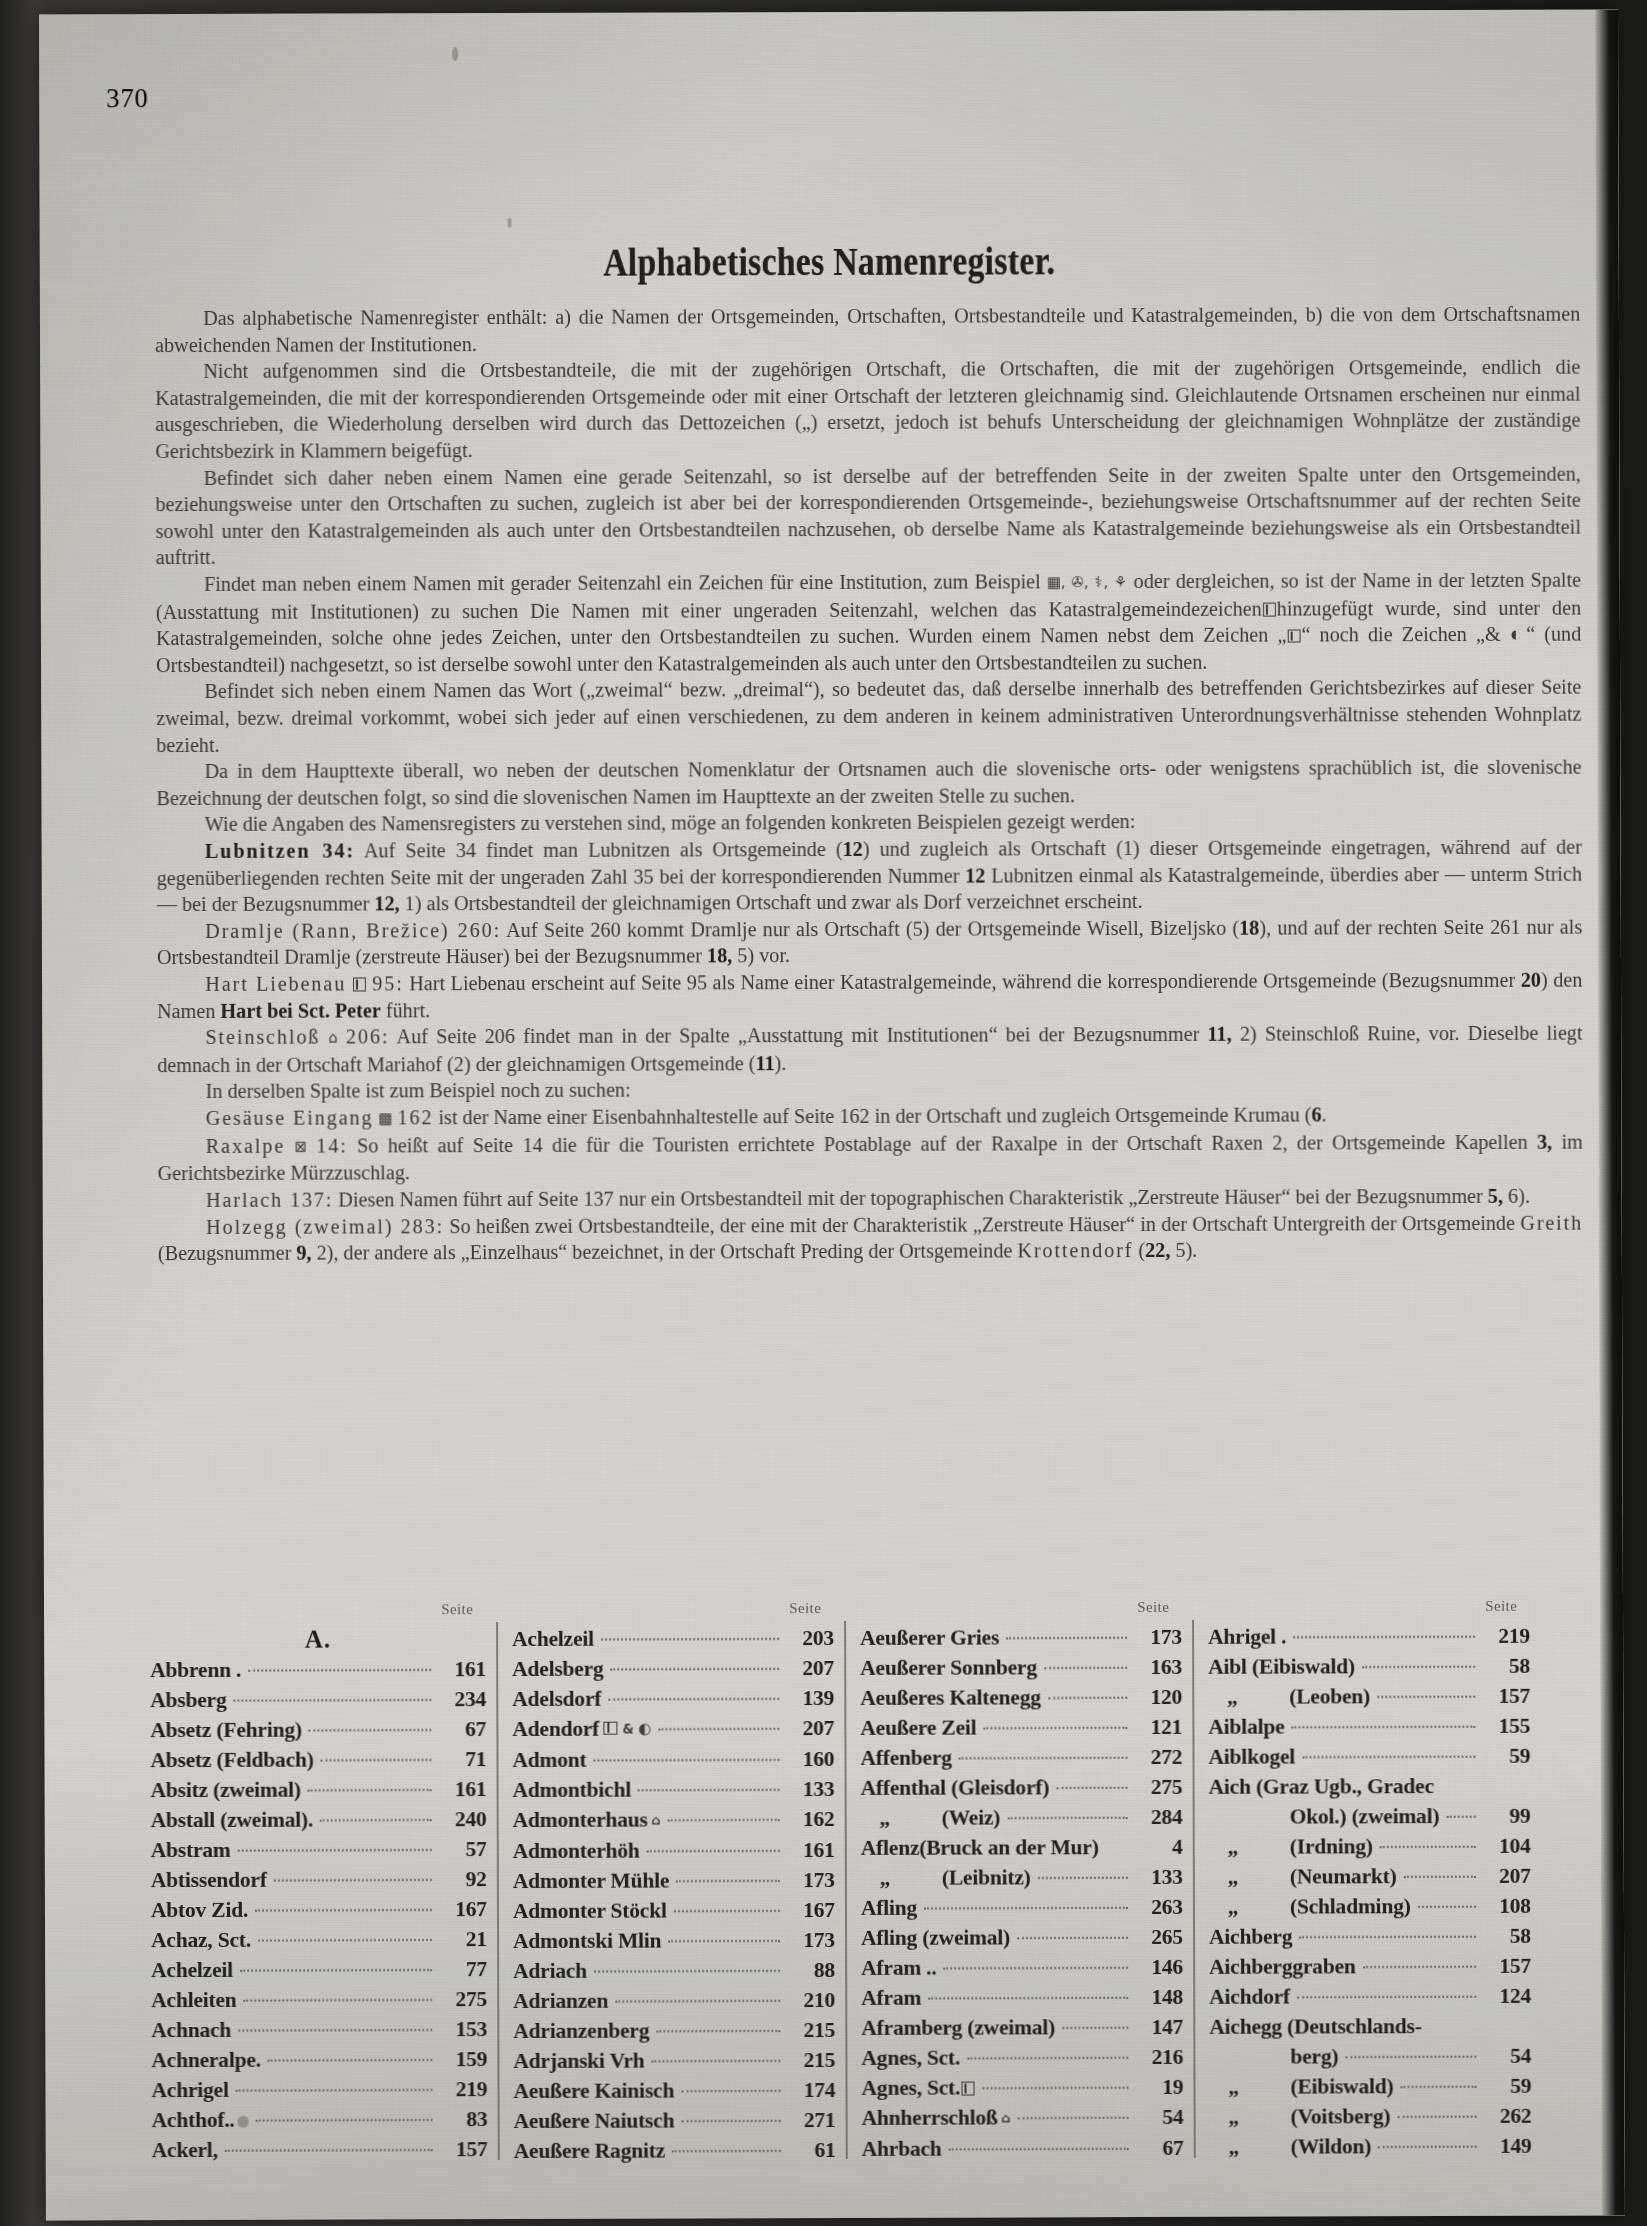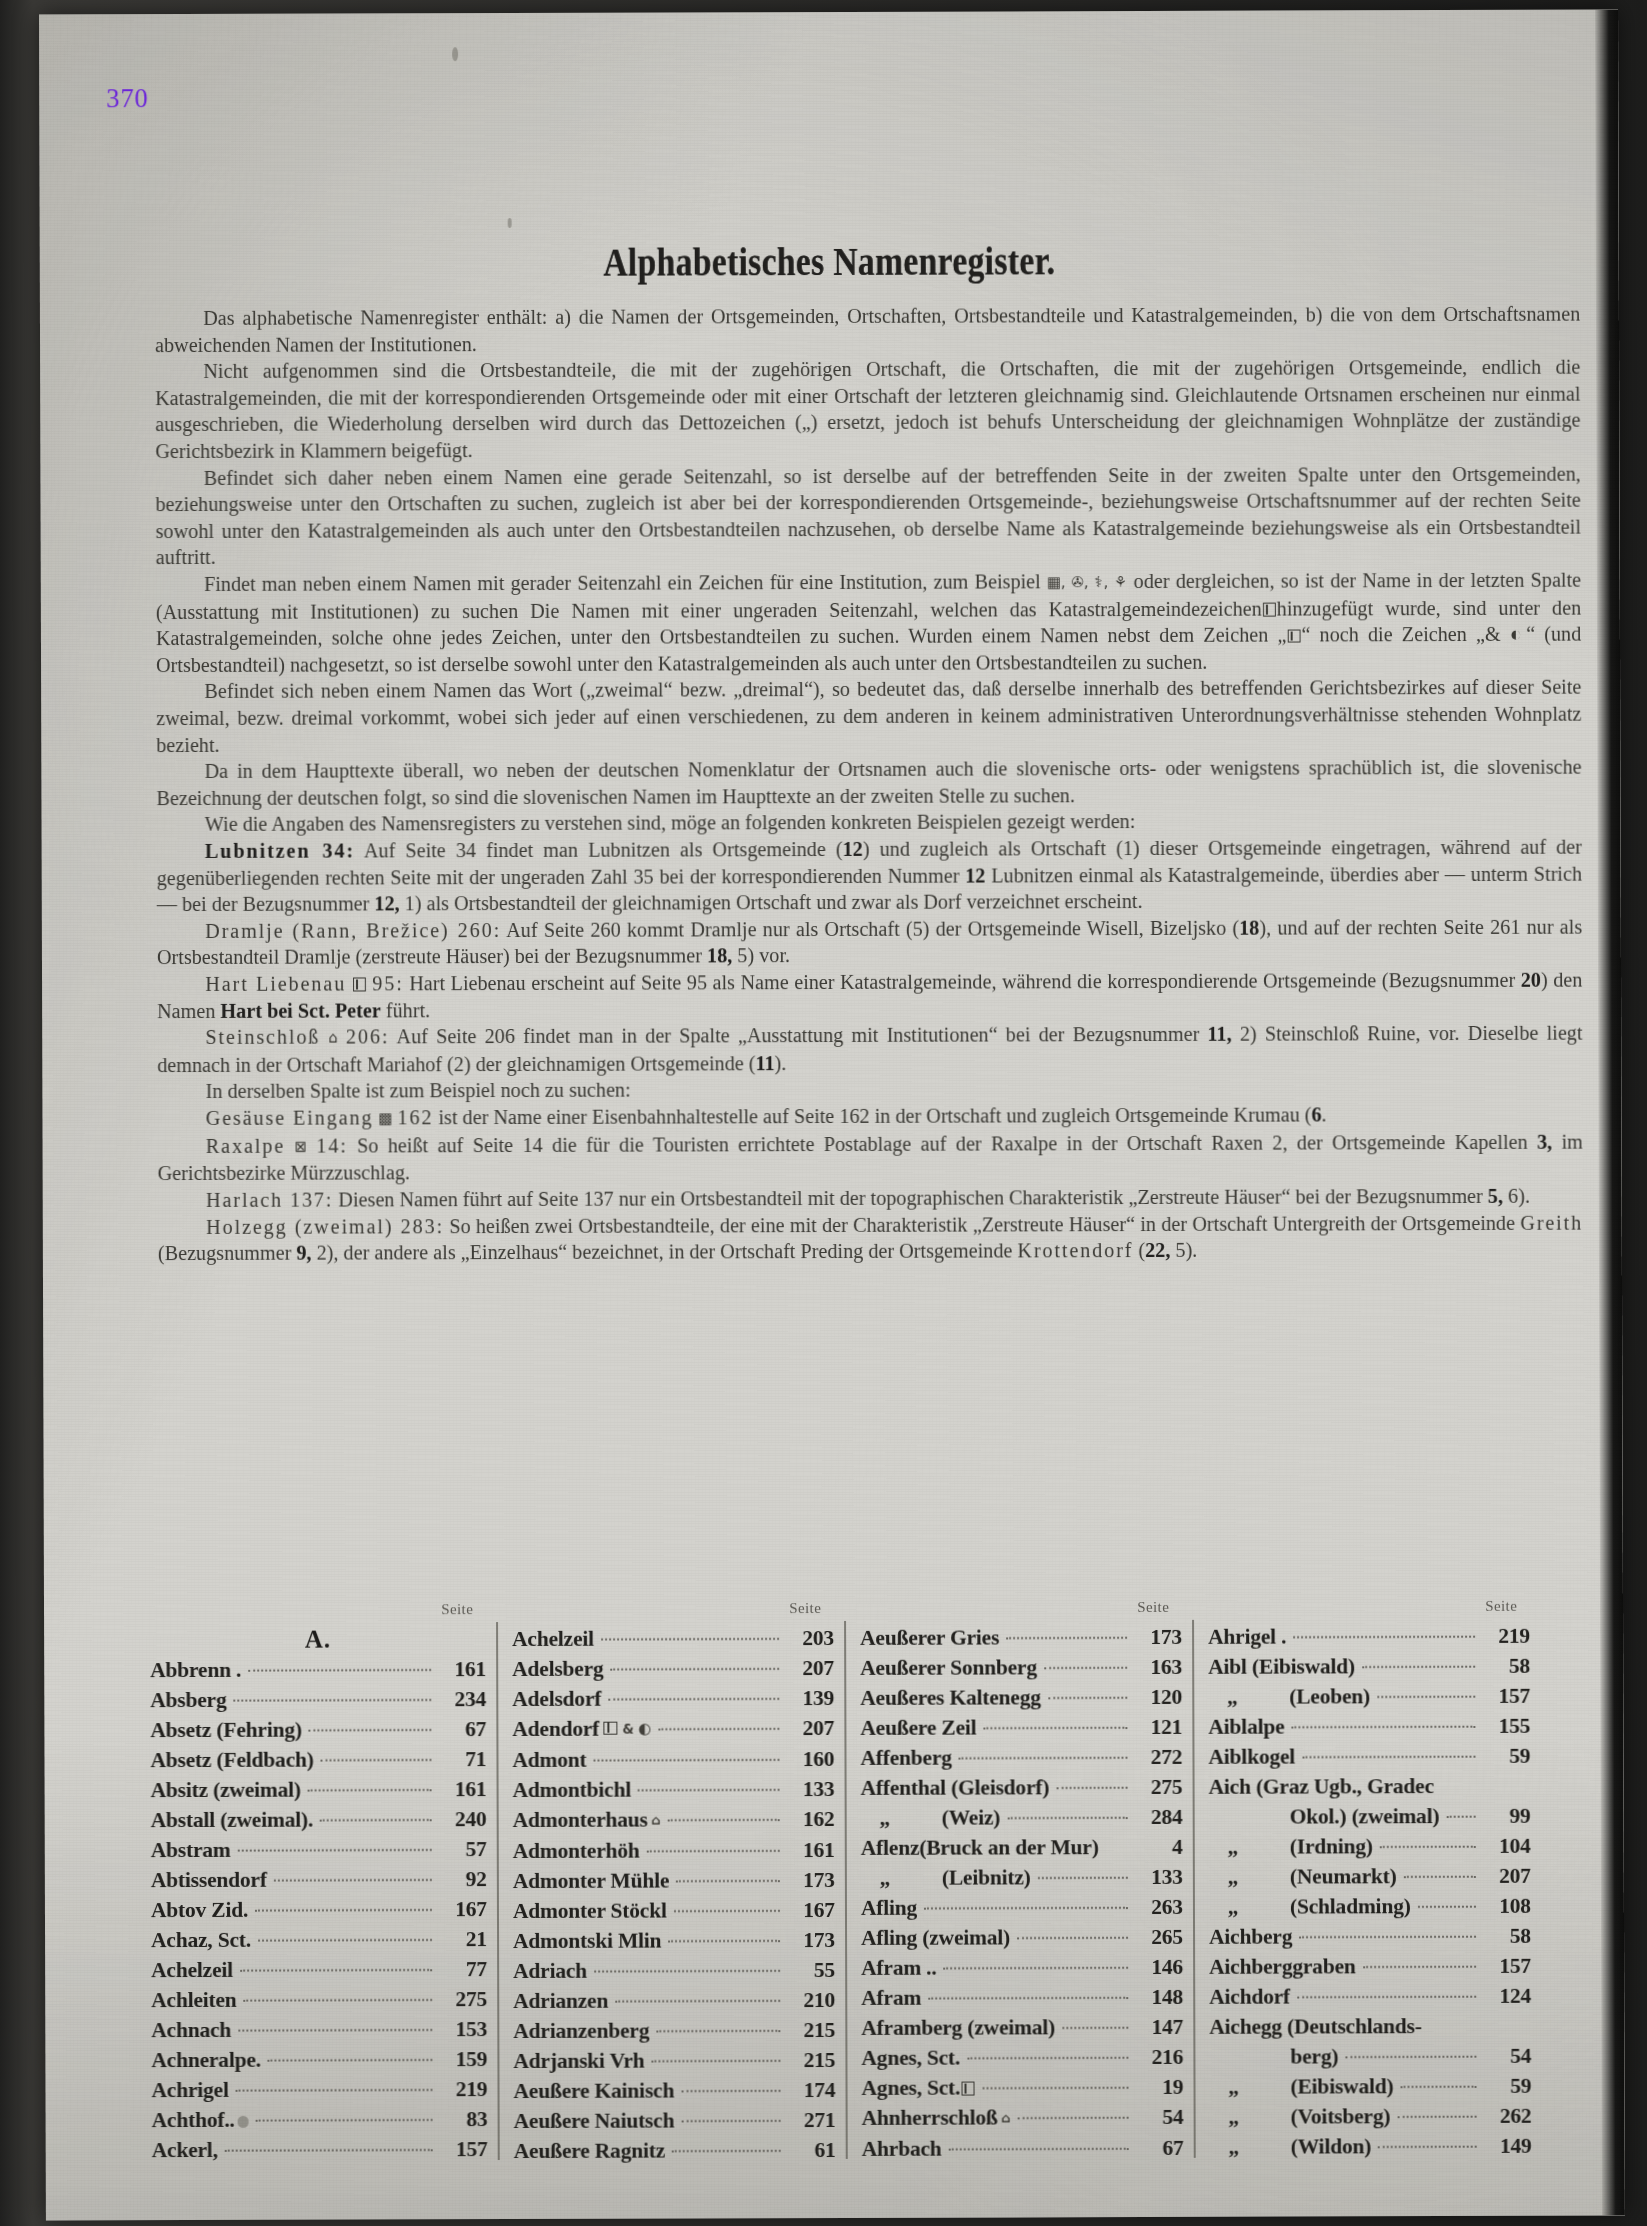--- a/index.html
+++ b/index.html
@@ -81,21 +81,21 @@
     filter: blur(0.2px) contrast(1.02);
   }
 
   
   #folio {
     position: absolute;
     left: 67px;
     top: 69px;
     font-size: 26.5px;
     letter-spacing: 0.9px;
-    color: #6d28d9;
+    color: #000000;
   }
 
   
   #heading {
     position: absolute;
     left: 0;
     top: 225px;
     width: 1579px;
     text-align: center;
     font-family: "Liberation Serif", "DejaVu Serif", serif;
@@ -434,21 +434,21 @@
             <span class="idx-page">167</span>
           </div>
           <div class="idx-row">
             <span class="idx-name">Admontski Mlin</span>
             <span class="leader"></span>
             <span class="idx-page">173</span>
           </div>
           <div class="idx-row">
             <span class="idx-name">Adriach</span>
             <span class="leader"></span>
-            <span class="idx-page">55</span>
+            <span class="idx-page">88</span>
           </div>
           <div class="idx-row">
             <span class="idx-name">Adrianzen</span>
             <span class="leader"></span>
             <span class="idx-page">210</span>
           </div>
           <div class="idx-row">
             <span class="idx-name">Adrianzenberg</span>
             <span class="leader"></span>
             <span class="idx-page">215</span>

